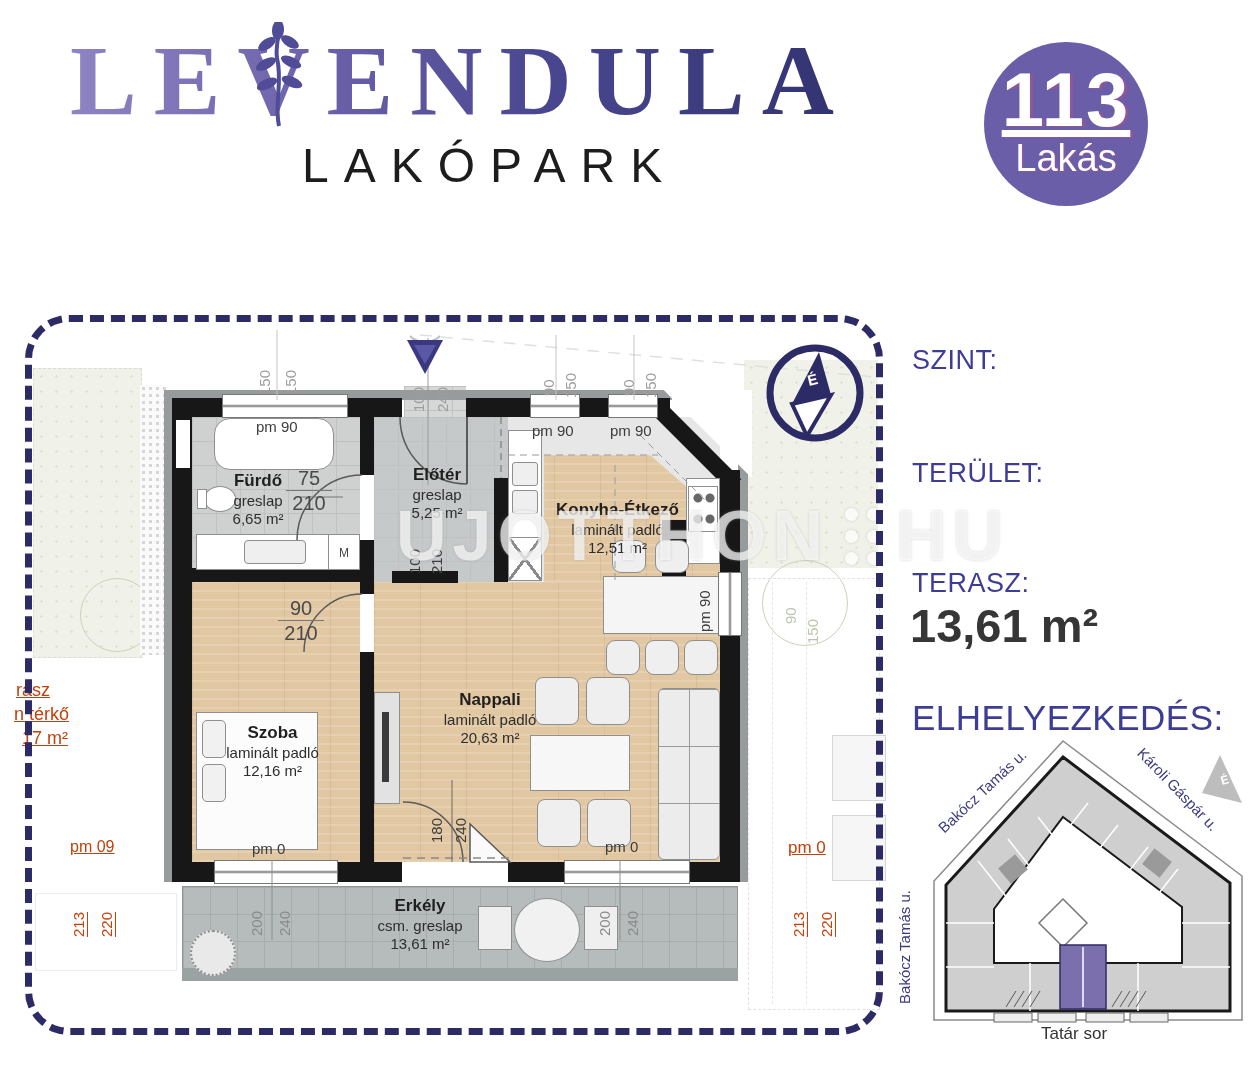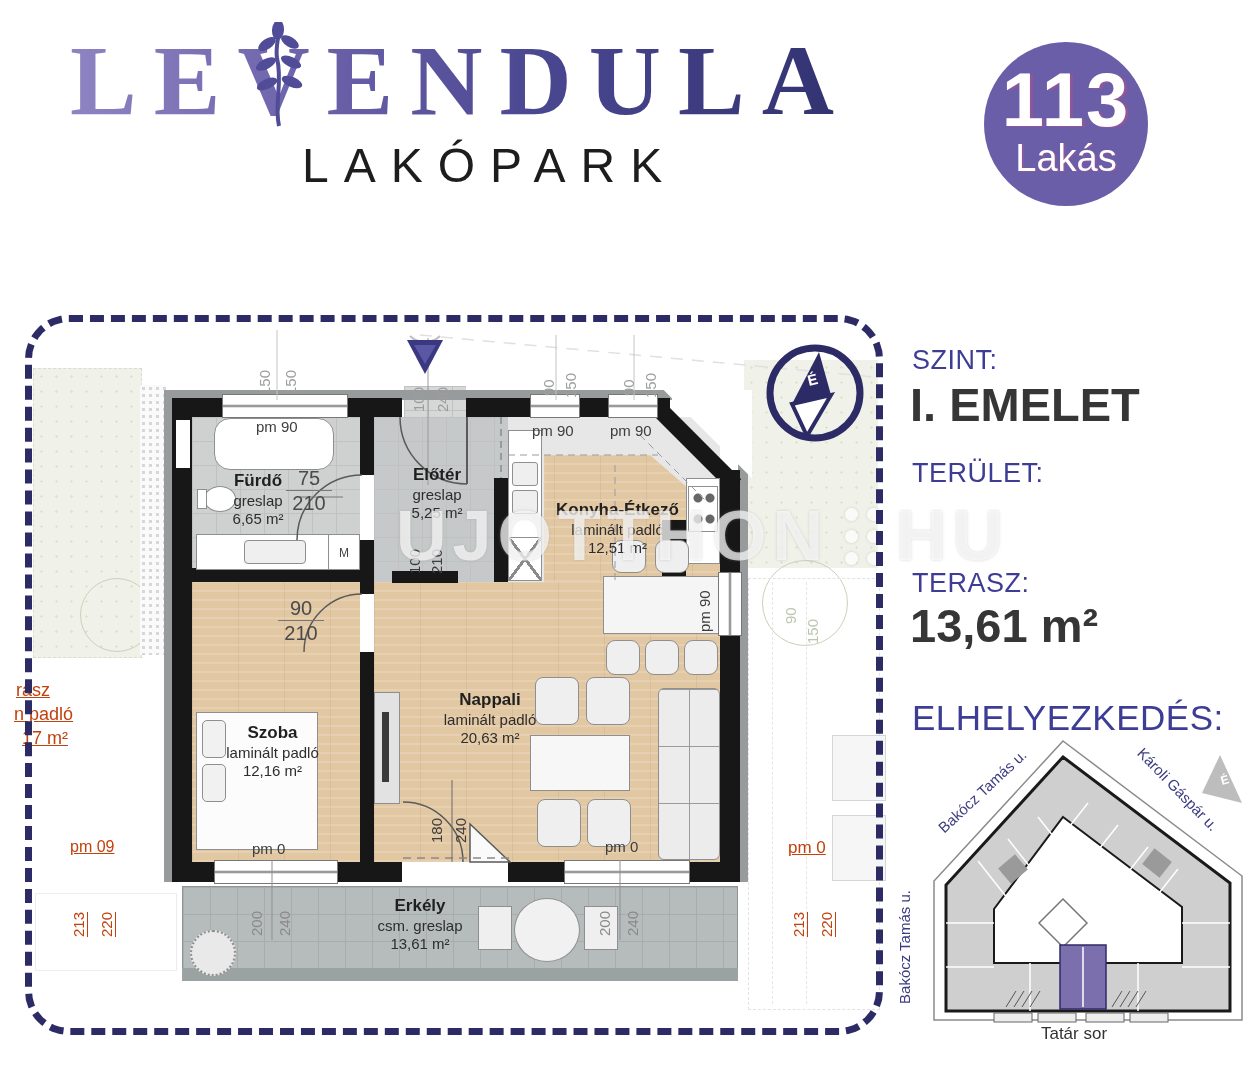--- a/index.html
+++ b/index.html
@@ -10,21 +10,21 @@
   .brand{position:absolute;left:70px;top:28px;font-family:"Liberation Serif",serif;font-weight:700;
          font-size:100px;line-height:1.05;letter-spacing:17px;white-space:nowrap;
          background:linear-gradient(90deg,#8f84c2 0%,#6d63ab 30%,#4a4791 60%,#323270 100%);
          -webkit-background-clip:text;background-clip:text;color:transparent;z-index:2;}
   @supports not (-webkit-background-clip:text){.brand{color:#45427f;}}
   .brand-sub{position:absolute;left:302px;top:138px;font-size:48px;letter-spacing:15px;color:#1d1d1d;
              font-weight:400;z-index:2;}
   .badge{position:absolute;left:984px;top:42px;width:164px;height:164px;border-radius:50%;
          background:#6a5ea9;color:#fff;text-align:center;z-index:2;}
   .badge .num{font-size:76px;font-weight:700;margin-top:14px;letter-spacing:2px;
-              text-shadow:3px 1px 0 rgba(205,75,125,.35);}
+              text-shadow:3px 1px 0 rgba(205,75,125,.35);text-decoration:underline;}
   .badge .lbl{font-size:38px;margin-top:-6px;text-shadow:2px 1px 0 rgba(205,75,125,.3);}
   
   .frame{position:absolute;left:25px;top:315px;width:858px;height:720px;border:7px dashed #2d2b66;
          border-radius:44px;box-sizing:border-box;z-index:8;pointer-events:none;}
   
   .garden{background-color:#f0f2e9;background-image:radial-gradient(#dde3cd 1.2px,transparent 1.4px);
           background-size:15px 15px;}
   .pebble{background-color:#fafafa;background-image:radial-gradient(#d7d7d7 1.5px,transparent 1.7px);
           background-size:7px 7px;}
   .tile{background-color:#cfd1d1;background-image:linear-gradient(#c0c2c2 1px,transparent 1px),
@@ -93,21 +93,21 @@
   <div class="dim v gfaint" style="left:804px;top:598px;height:46px">150</div>
 
   <div class="abs" style="left:748px;top:578px;width:130px;height:430px;border:1px dashed #e2e2e2;z-index:1"></div>
   <div class="abs" style="left:772px;top:582px;width:0;height:422px;border-left:1px dashed #e6e6e6;z-index:1"></div>
   <div class="abs" style="left:806px;top:582px;width:0;height:422px;border-left:1px dashed #e6e6e6;z-index:1"></div>
   <div class="abs" style="left:832px;top:735px;width:52px;height:64px;border:1px solid #d6d6d6;background:#f6f6f6;z-index:1"></div>
   <div class="abs" style="left:832px;top:815px;width:52px;height:64px;border:1px solid #d6d6d6;background:#f6f6f6;z-index:1"></div>
   <div class="dim faint" style="left:788px;top:838px;font-size:17px">pm 0</div>
 
   <div class="dim faint" style="left:16px;top:680px;font-size:18px">rasz</div>
-  <div class="dim faint" style="left:14px;top:704px;font-size:18px">n padló</div>
+  <div class="dim faint" style="left:14px;top:704px;font-size:18px">n térkő</div>
   <div class="dim faint" style="left:22px;top:728px;font-size:18px">17 m²</div>
   <div class="dim faint" style="left:70px;top:838px;font-size:16px">pm 09</div>
   <div class="abs" style="left:35px;top:893px;width:140px;height:76px;border:1px solid #ececec;z-index:1"></div>
   <div class="dim v faint" style="left:70px;top:893px;height:44px">213</div>
   <div class="dim v faint" style="left:98px;top:893px;height:44px">220</div>
   <div class="dim v faint" style="left:790px;top:893px;height:44px">213</div>
   <div class="dim v faint" style="left:818px;top:893px;height:44px">220</div>
 
   <div class="abs tile" style="left:192px;top:417px;width:168px;height:151px;z-index:1"></div>
   <div class="abs tile" style="left:374px;top:417px;width:134px;height:165px;background-color:#c6c9c9;z-index:1"></div>
@@ -309,21 +309,20 @@
         <i></i>
         <i></i>
         <i></i>
       </span>
     <span>HU</span>
   </div>
 
   <div class="frame"></div>
 
   <div class="plabel" style="top:345px">SZINT:</div>
-  <div class="pvalue" style="top:377px">I. EMELET</div>
   <div class="plabel" style="top:458px">TERÜLET:</div>
   <div class="plabel" style="top:568px">TERASZ:</div>
   <div class="pvalue" style="top:598px">13,61 m²</div>
   <div class="plabel" style="top:698px;font-size:35px">ELHELYEZKEDÉS:</div>
 
   <svg class="abs" style="left:890px;top:733px;z-index:2" width="362" height="312" viewBox="0 0 362 312">
     <polygon points="173,8 352,143 352,287 44,287 44,148" fill="none" stroke="#8a8a8a" stroke-width="1.5"></polygon>
     <polygon points="173,24 340,150 340,278 56,278 56,152" fill="#cfcfcf" stroke="#1a1a1a" stroke-width="3"></polygon>
     <polygon points="173,84 292,174 292,230 104,230 104,176" fill="#ffffff" stroke="#1a1a1a" stroke-width="2"></polygon>
     <g stroke="#ffffff" stroke-width="1.5">

